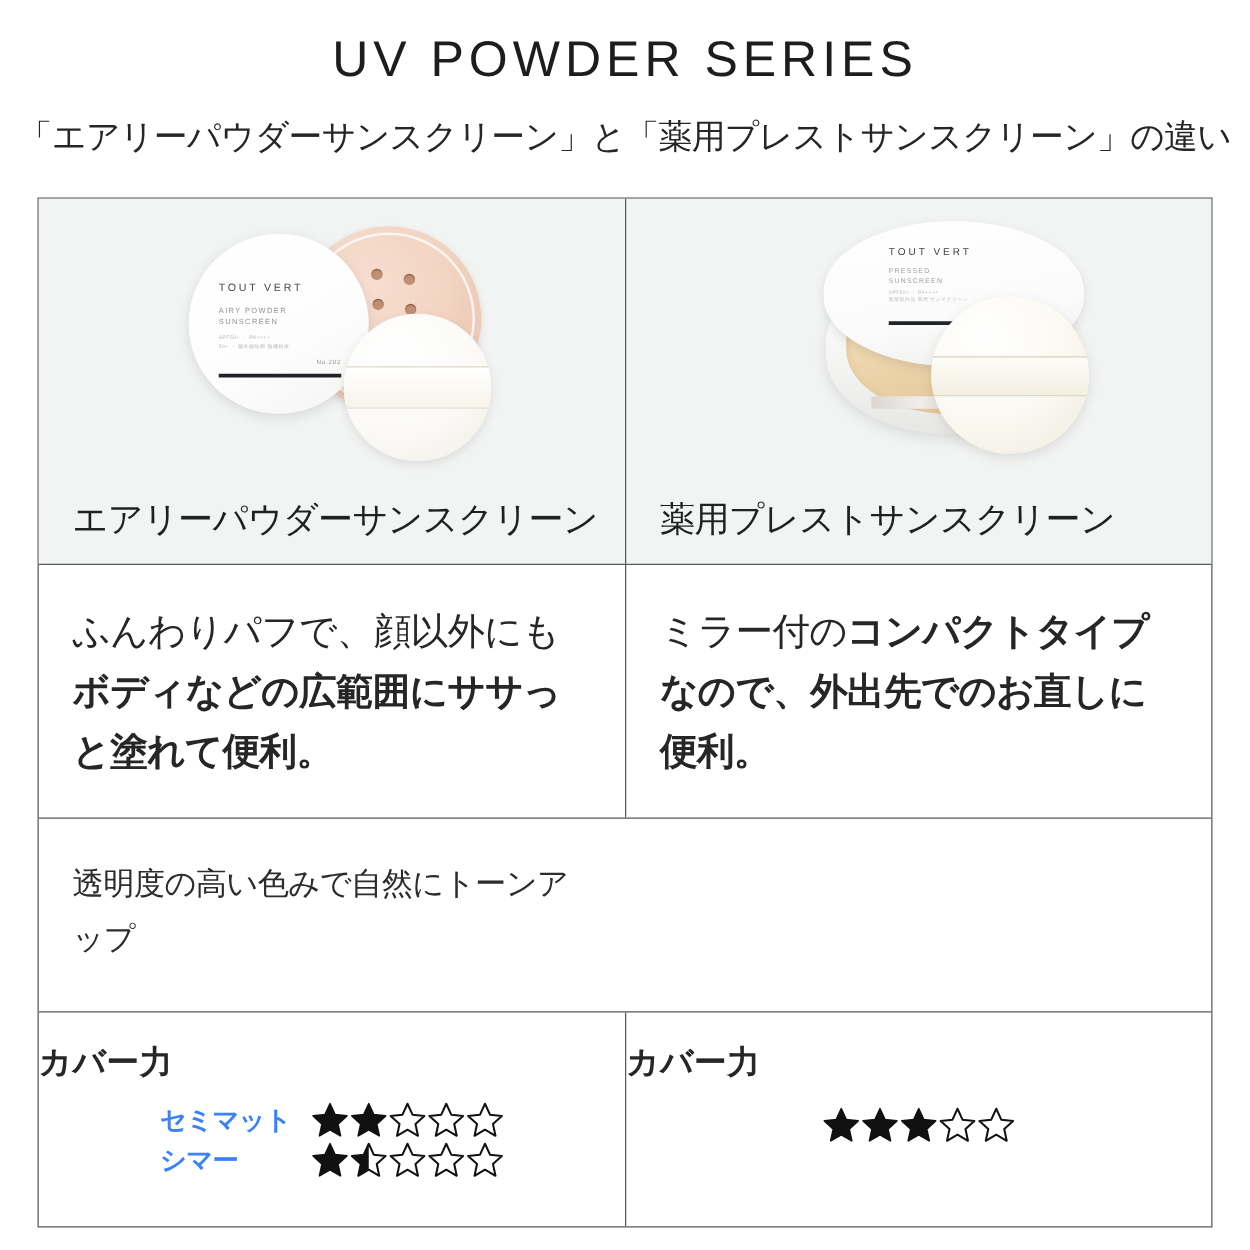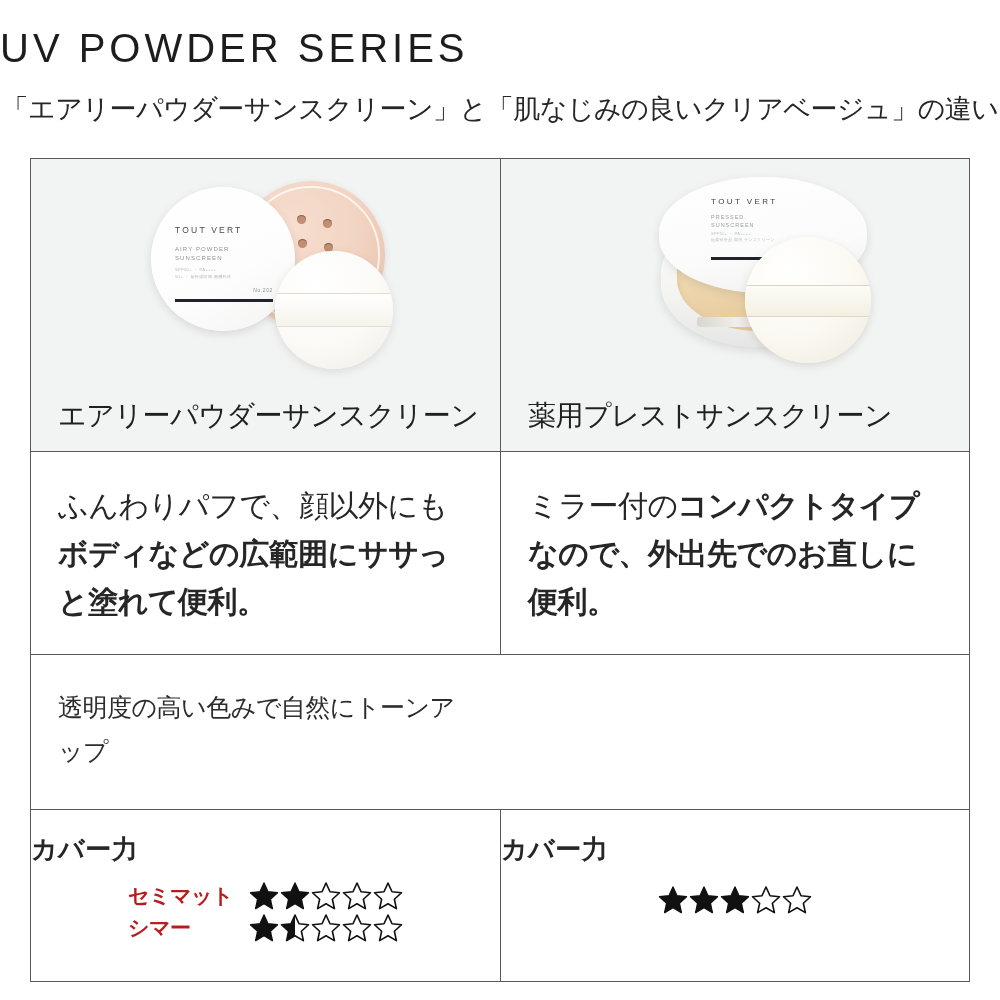--- a/index.html
+++ b/index.html
@@ -7,20 +7,21 @@
     width: 1000px; height: 1000px;
     background: #ffffff;
     font-family: "Liberation Sans", "DejaVu Sans", sans-serif;
     color: #2b2b2b;
     overflow: hidden;
   }
   .page { position: relative; width: 1000px; height: 1000px; }
 
   
   .page-title {
+    text-align: center;
     font-size: 40px;
     font-weight: 300;
     letter-spacing: 4px;
     color: #1d1d1d;
     line-height: 1;
     padding-top: 28px;
   }
   .page-subtitle {
     text-align: center;
     font-size: 27px;
@@ -253,40 +254,40 @@
     gap: 2px;
   }
   .rating-line {
     display: flex;
     align-items: center;
     width: 275px;
   }
   .rating-label {
     font-size: 21px;
     font-weight: 700;
-    color: #b91c1c;
+    color: #3b82f6;
     width: 128px;
     letter-spacing: -0.5px;
   }
   .stars { display: flex; gap: 1px; }
   .rating-single {
     display: flex;
     justify-content: center;
     padding-top: 18px;
   }
   .rating-single .stars { gap: 1px; }
   svg.star { display: block; }
 </style>
 </head>
 <body>
 
 <div class="page">
 
   <div class="page-title">UV POWDER SERIES</div>
-  <div class="page-subtitle">「エアリーパウダーサンスクリーン」と「肌なじみの良いクリアベージュ」の違い</div>
+  <div class="page-subtitle">「エアリーパウダーサンスクリーン」と「薬用プレストサンスクリーン」の違い</div>
 
   <div class="compare-table">
 
     <div class="trow row-product">
 
       <div class="tcell">
         <div class="product-visual">
           <div class="art">
             <div class="jar-sifter">
               <div class="rim"></div>

